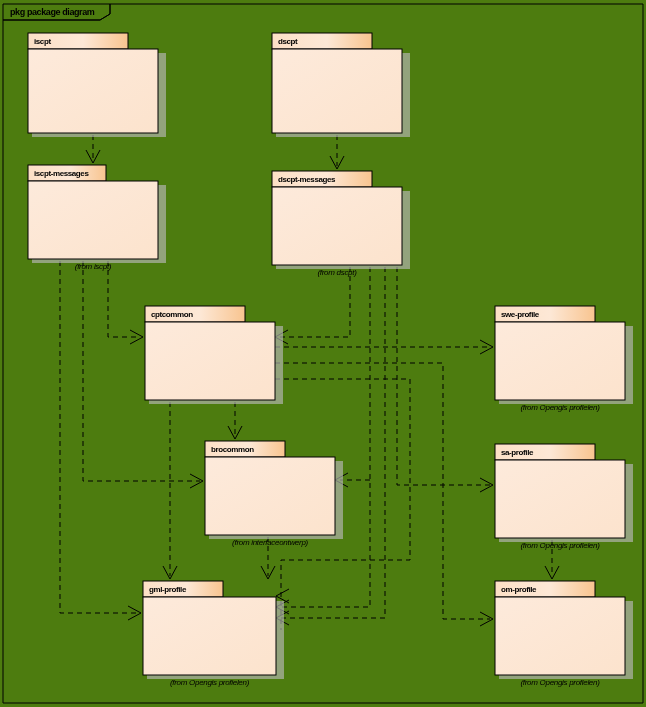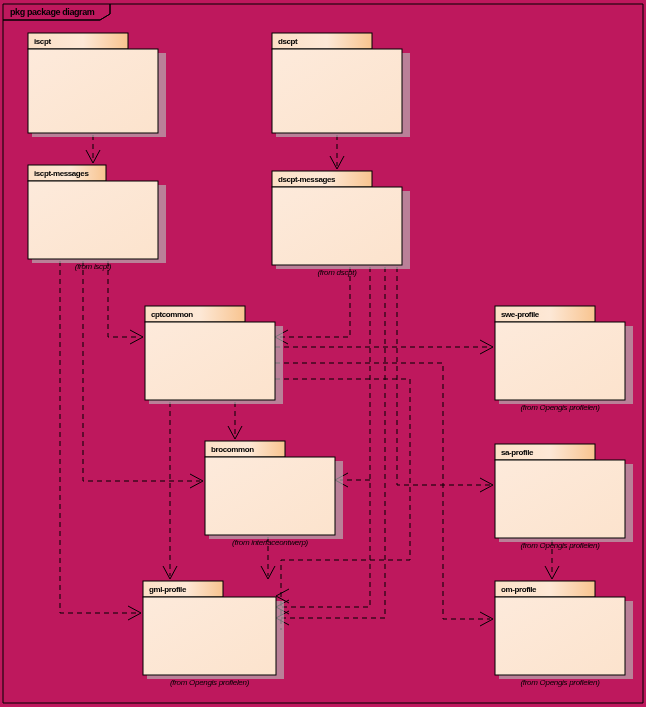--- a/index.html
+++ b/index.html
@@ -1,17 +1,17 @@
 <!DOCTYPE html>
 <html><head>
 <meta charset="utf-8">
 <style>
   html,body{margin:0;padding:0;background:#ffffff;}
   body{font-family:"Liberation Sans",sans-serif;}
-  #canvas{position:relative;width:646px;height:707px;background:#be185d;overflow:hidden;}
+  #canvas{position:relative;width:646px;height:707px;background:#4d7c0f;overflow:hidden;}
   svg{position:absolute;left:0;top:0;}
   .lbl{font-family:"Liberation Sans",sans-serif;font-size:8px;font-weight:bold;fill:#000;
        letter-spacing:-0.4px;}
   .from{font-family:"Liberation Sans",sans-serif;font-size:8px;font-style:italic;fill:#000;
         letter-spacing:-0.3px;}
   .frame-title{font-family:"Liberation Sans",sans-serif;font-size:9px;font-weight:bold;fill:#000;
         letter-spacing:-0.4px;}
   .edge{stroke:#000;stroke-width:1;fill:none;stroke-dasharray:5,4;}
   .arrow{stroke:#000;stroke-width:1;fill:none;}
   .frameline{stroke:#000;stroke-width:1;fill:none;}

